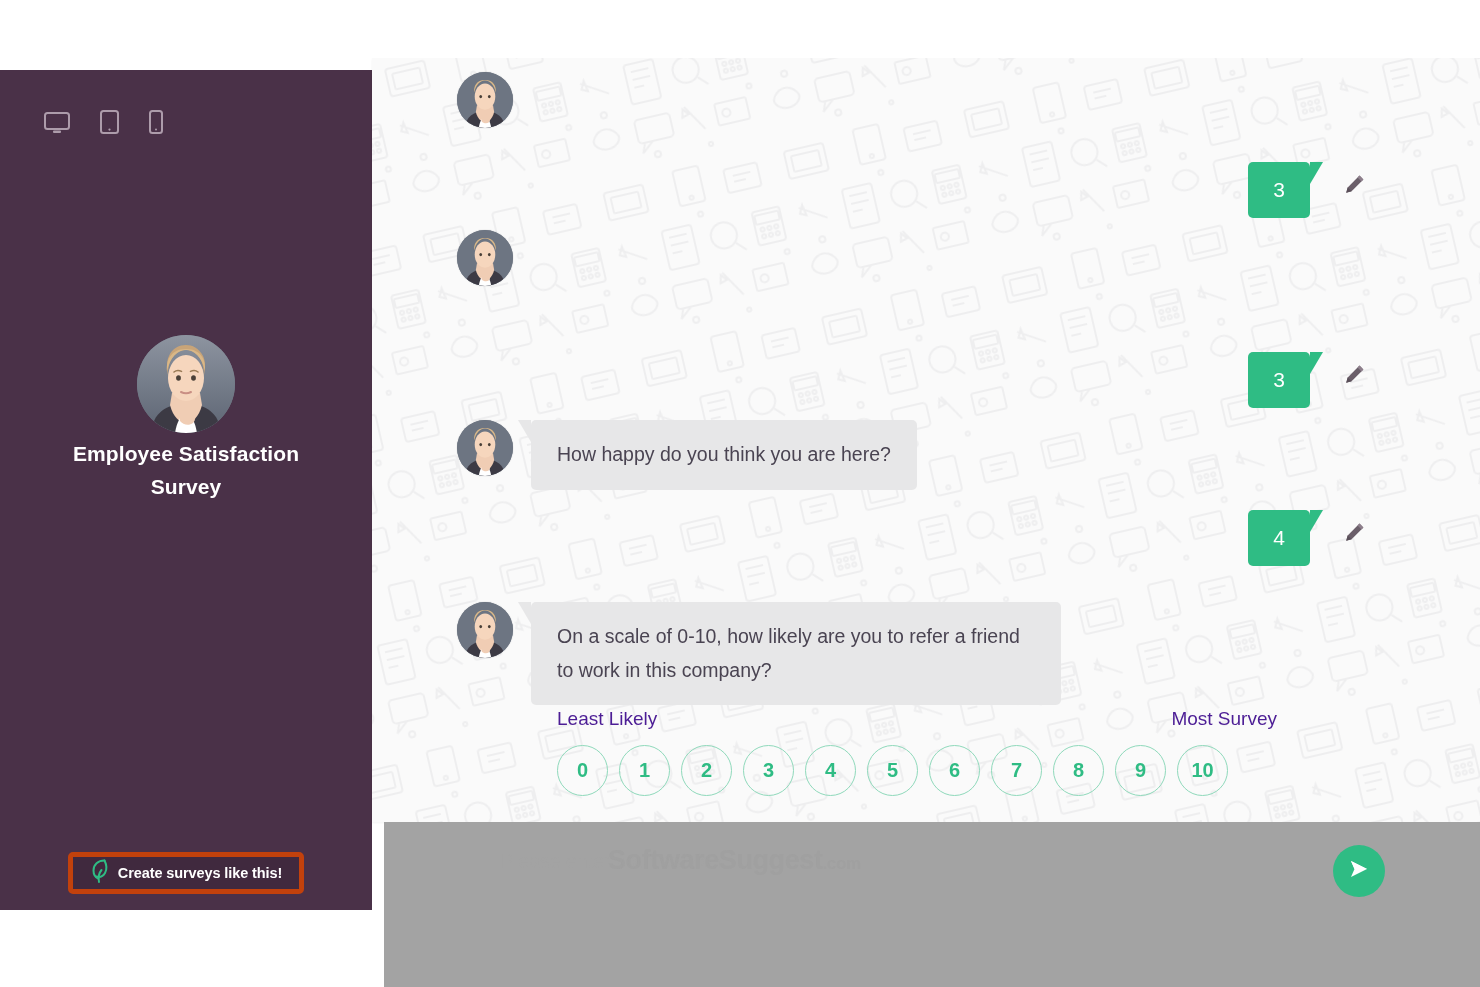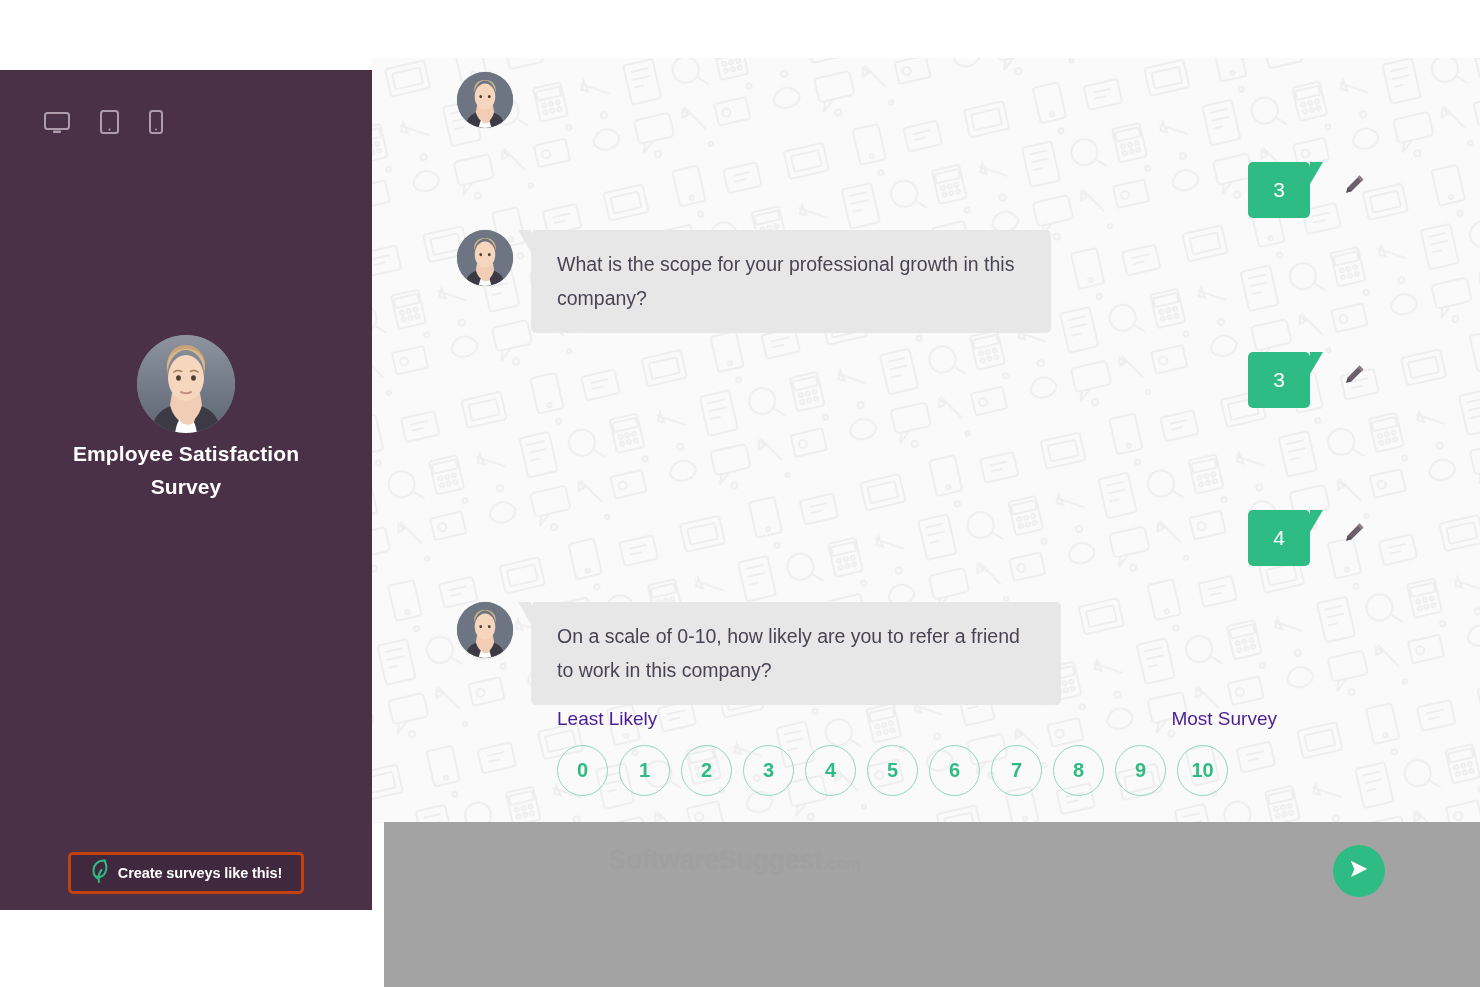--- a/index.html
+++ b/index.html
@@ -90,21 +90,21 @@
     letter-spacing: .3px;
   }
 
   #cta-button {
     position: absolute;
     top: 782px;
     left: 50%;
     transform: translateX(-50%);
     width: 236px;
     height: 42px;
-    border: 3px solid #c2410c;
+    border: 5px solid #c2410c;
     border-radius: 5px;
     background: #40293e;
     display: flex;
     align-items: center;
     justify-content: center;
     gap: 8px;
     cursor: pointer;
   }
   #cta-label {
     color: #ffffff;
@@ -448,34 +448,49 @@
             <path d="M14 98c2-20 14-28 35-30 21 2 33 10 35 30z" fill="#3c3a44"></path>
             <path d="M33 70c3 12 10 18 16 18s13-6 16-18l-2-12H35z" fill="#f0cdb4"></path>
             <path d="M38 98c2-12 6-18 11-20 5 2 9 8 11 20z" fill="#ffffff"></path>
             <ellipse cx="49" cy="43" rx="18" ry="23" fill="#f6d6bd"></ellipse>
             <path d="M30 36c3-14 11-21 19-21s16 7 19 21c1-11-4-22-19-22S29 25 30 36z" fill="#d9b787"></path>
             <ellipse cx="41.5" cy="43" rx="2.4" ry="2.8" fill="#4a4038"></ellipse>
             <ellipse cx="56.5" cy="43" rx="2.4" ry="2.8" fill="#4a4038"></ellipse>
             <path d="M46 72c-3 4-4 9-3 14 3 4 9 5 13 2 3-3 3-9 0-13z" fill="#f0cdb4"></path>
           </svg>
         </div>
-        <div class="bubble" style="max-width:520px;">What is the scope for your professional growth in this company?</div>
       </div>
 
       <div class="a-row" style="top:294px; left:876px;">
         <div class="badge">3</div>
         <span class="edit-icon">
           <svg width="22" height="22" viewBox="0 0 22 22">
             <path d="M15.5 2.6l3.9 3.9L7.6 18.3 2.2 19.8l1.5-5.4z" fill="#6b5f6a"></path>
             <path d="M15.5 2.6l3.9 3.9-1.9 1.9-3.9-3.9z" fill="#8e7f8c"></path>
             <path d="M2.2 19.8l1.5-5.4 1.6 1.6 2.3 2.3z" fill="#5a4f59"></path>
           </svg>
         </span>
       </div>
 
+      <div class="q-row" style="top:362px;">
+        <div class="q-avatar">
+          <svg width="56" height="56" viewBox="0 0 98 98">
+            <rect width="98" height="98" fill="#6d7582"></rect>
+            <path d="M14 98c2-20 14-28 35-30 21 2 33 10 35 30z" fill="#3c3a44"></path>
+            <path d="M33 70c3 12 10 18 16 18s13-6 16-18l-2-12H35z" fill="#f0cdb4"></path>
+            <path d="M38 98c2-12 6-18 11-20 5 2 9 8 11 20z" fill="#ffffff"></path>
+            <ellipse cx="49" cy="43" rx="18" ry="23" fill="#f6d6bd"></ellipse>
+            <path d="M30 36c3-14 11-21 19-21s16 7 19 21c1-11-4-22-19-22S29 25 30 36z" fill="#d9b787"></path>
+            <ellipse cx="41.5" cy="43" rx="2.4" ry="2.8" fill="#4a4038"></ellipse>
+            <ellipse cx="56.5" cy="43" rx="2.4" ry="2.8" fill="#4a4038"></ellipse>
+            <path d="M46 72c-3 4-4 9-3 14 3 4 9 5 13 2 3-3 3-9 0-13z" fill="#f0cdb4"></path>
+          </svg>
+        </div>
+        <div class="bubble">How happy do you think you are here?</div>
+      </div>
 
       <div class="a-row" style="top:452px; left:876px;">
         <div class="badge">4</div>
         <span class="edit-icon">
           <svg width="22" height="22" viewBox="0 0 22 22">
             <path d="M15.5 2.6l3.9 3.9L7.6 18.3 2.2 19.8l1.5-5.4z" fill="#6b5f6a"></path>
             <path d="M15.5 2.6l3.9 3.9-1.9 1.9-3.9-3.9z" fill="#8e7f8c"></path>
             <path d="M2.2 19.8l1.5-5.4 1.6 1.6 2.3 2.3z" fill="#5a4f59"></path>
           </svg>
         </span>

